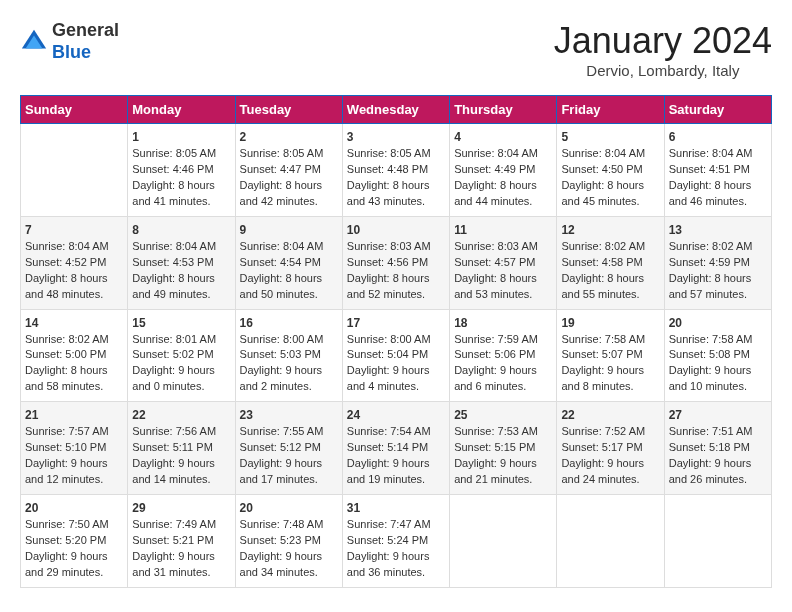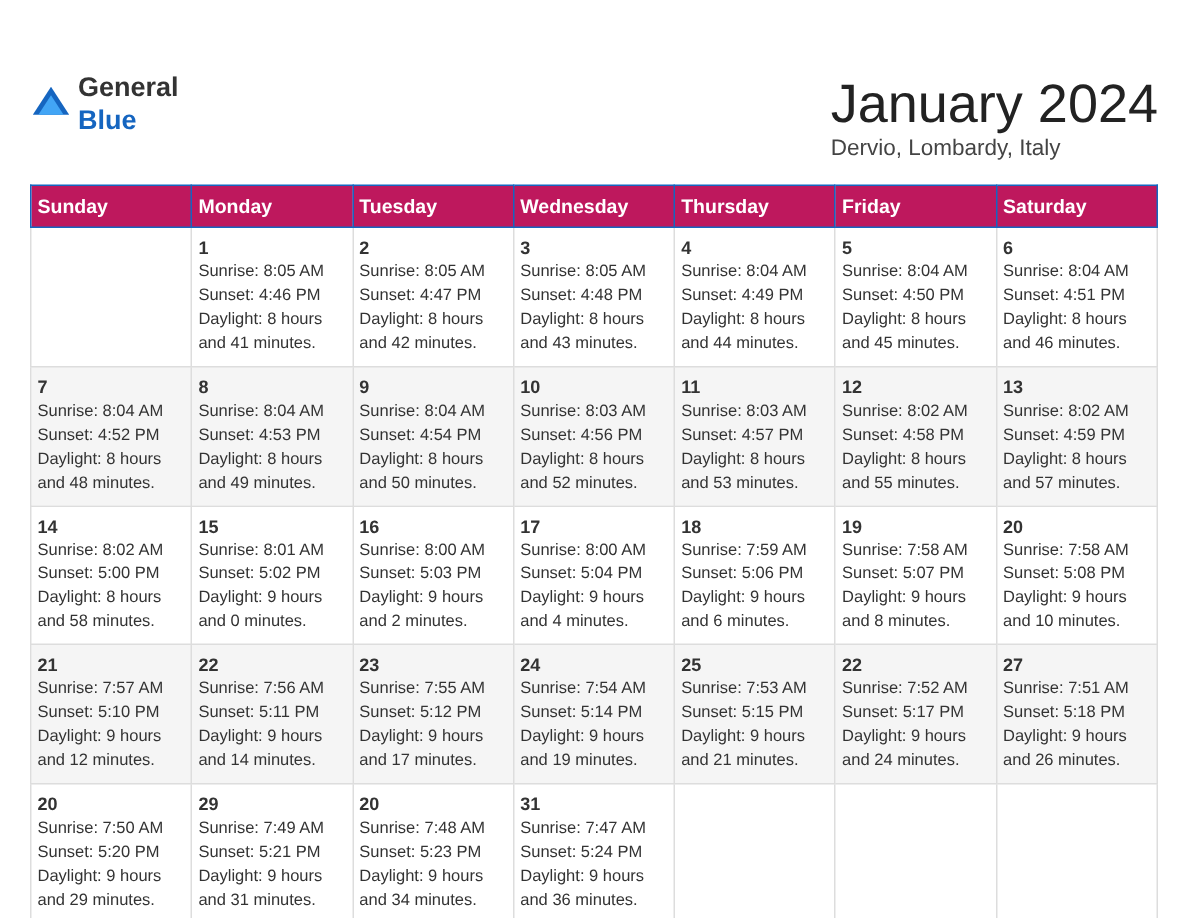--- a/index.html
+++ b/index.html
@@ -8,40 +8,39 @@
       background: #fff;
       width: 792px;
       min-height: 612px;
       padding: 20px;
     }
     .header {
       display: flex;
       justify-content: space-between;
       align-items: flex-start;
       margin-bottom: 16px;
-      margin-top: 28px;
     }
     .logo {
       display: flex;
       align-items: center;
       gap: 4px;
     }
     .logo-text {
       font-size: 18px;
       font-weight: bold;
       line-height: 1.2;
     }
     .logo-general { color: #333; }
     .logo-blue { color: #1565c0; }
     .logo-icon {
       width: 28px;
       height: 28px;
     }
     .title-area {
-      text-align: left;
+      text-align: center;
     }
     .month-title {
       font-size: 36px;
       font-weight: normal;
       color: #222;
     }
     .subtitle {
       font-size: 15px;
       color: #444;
     }

